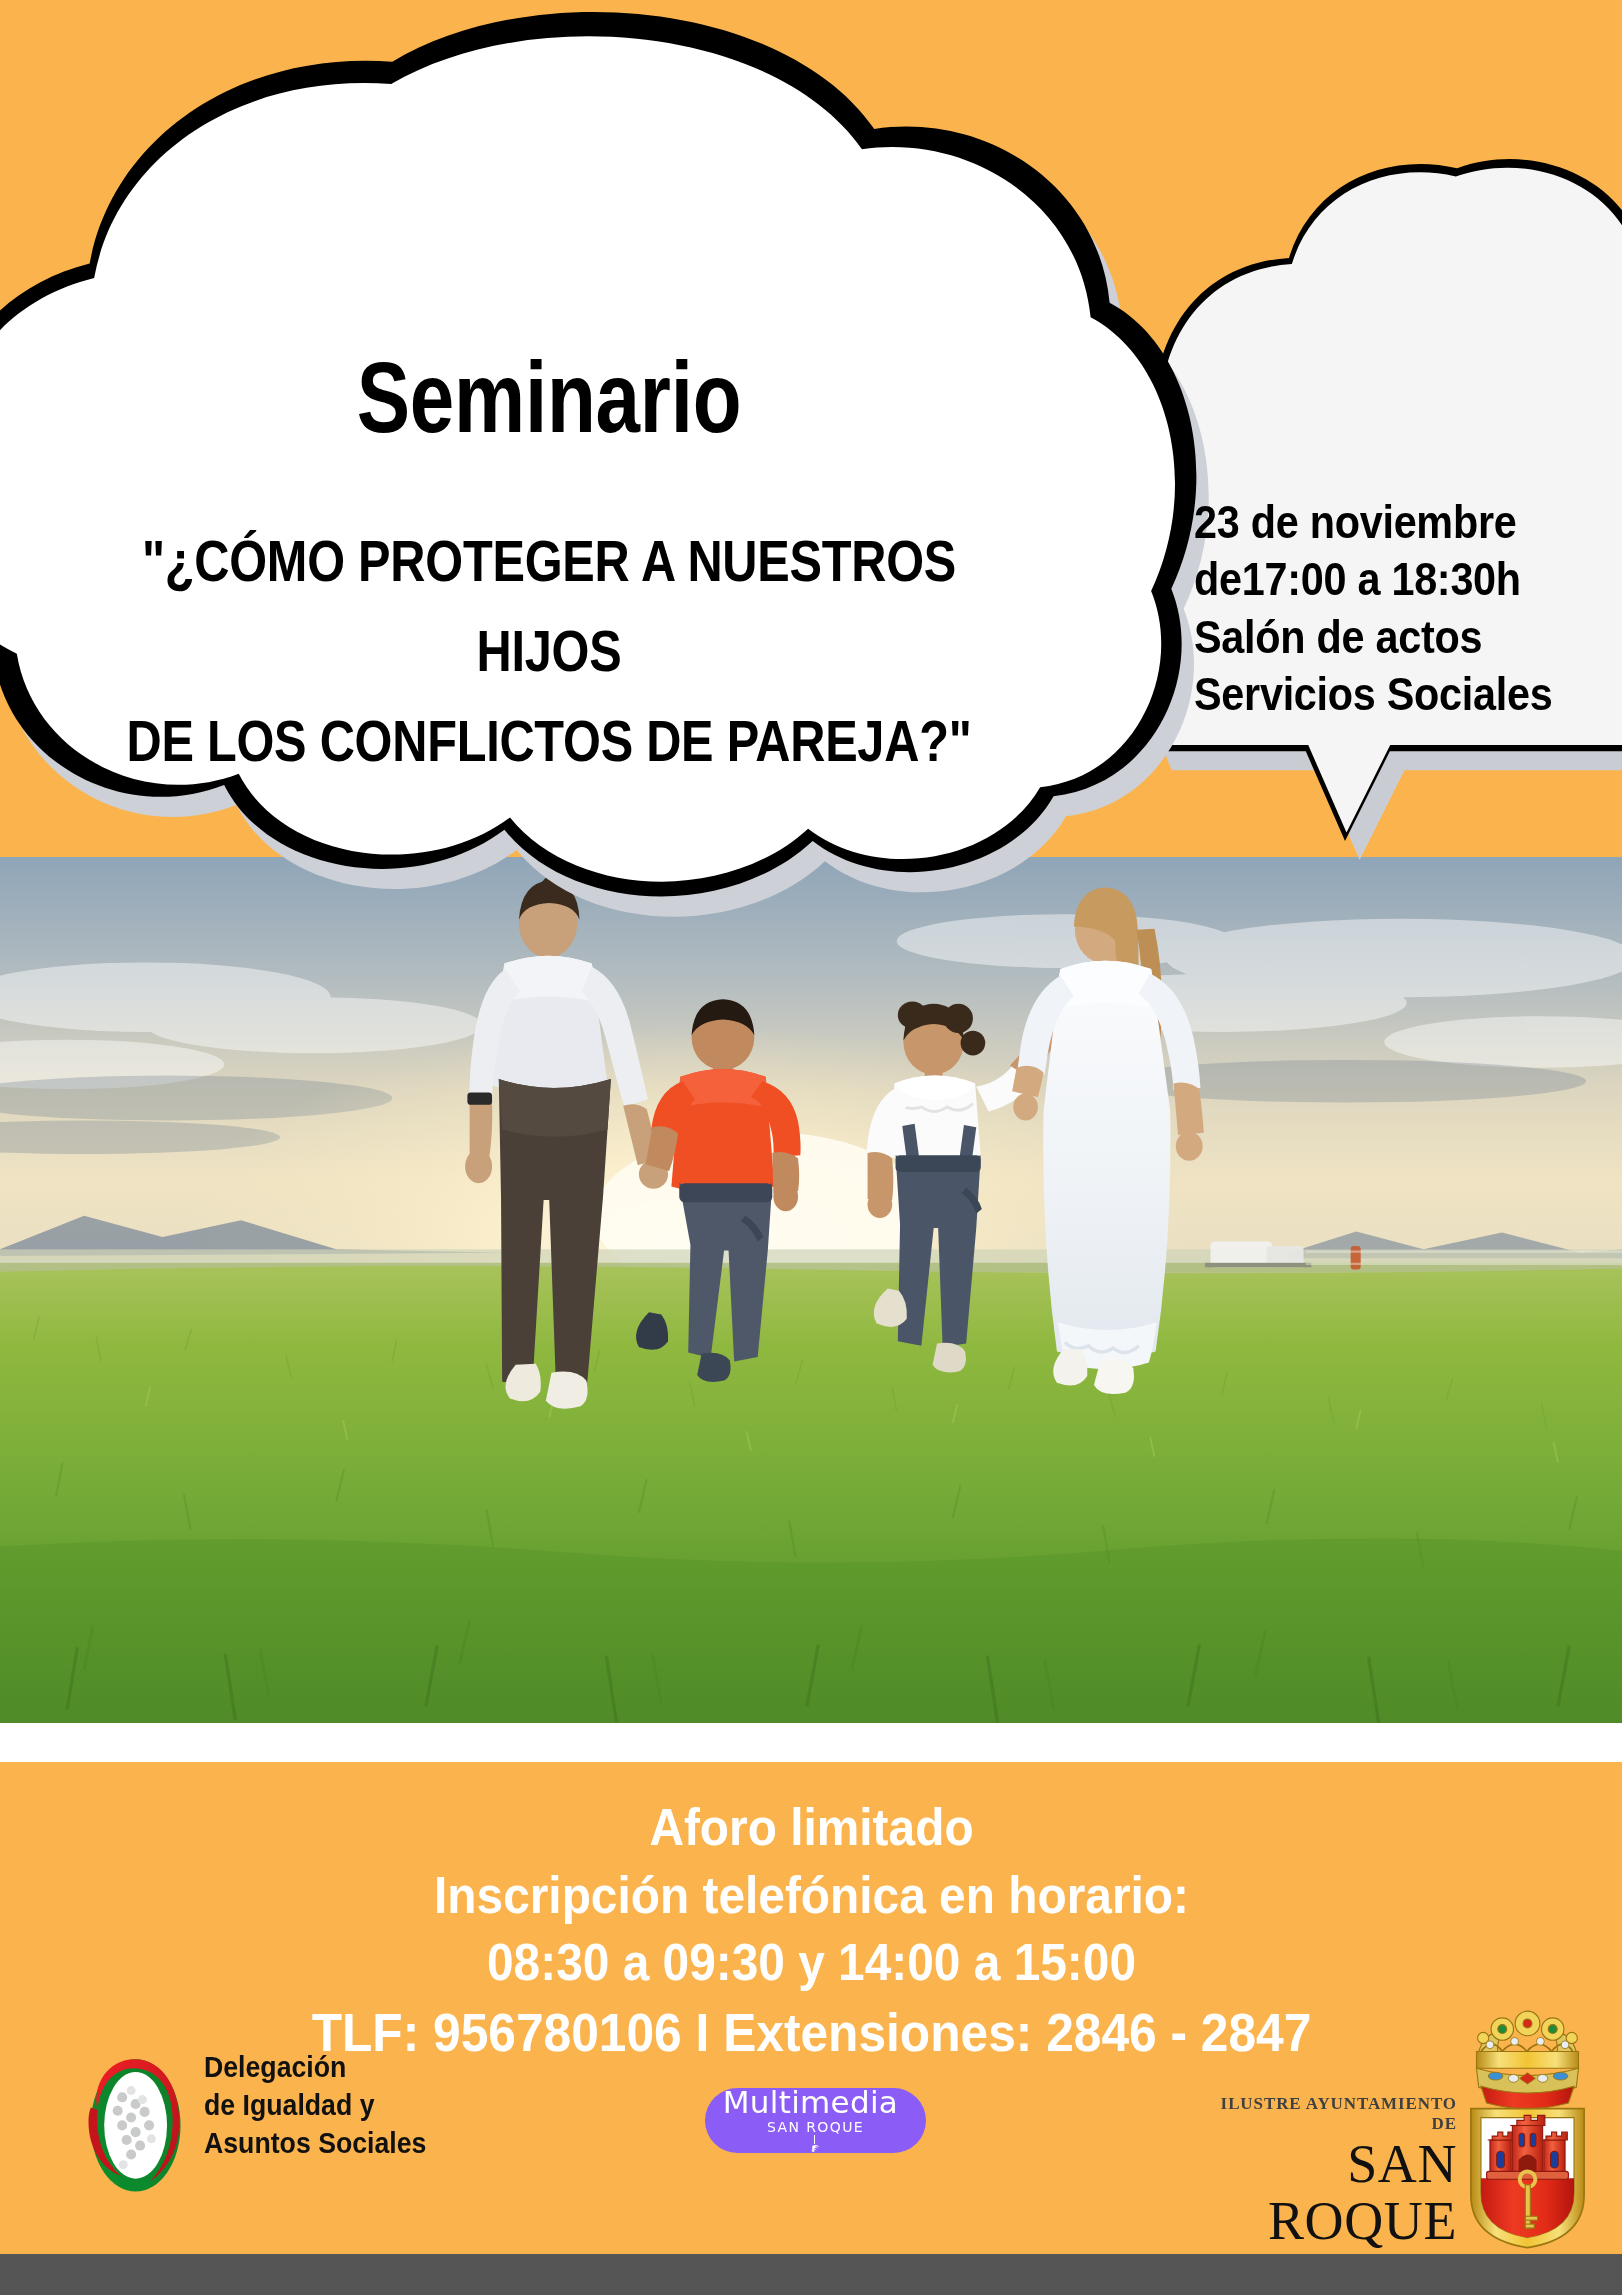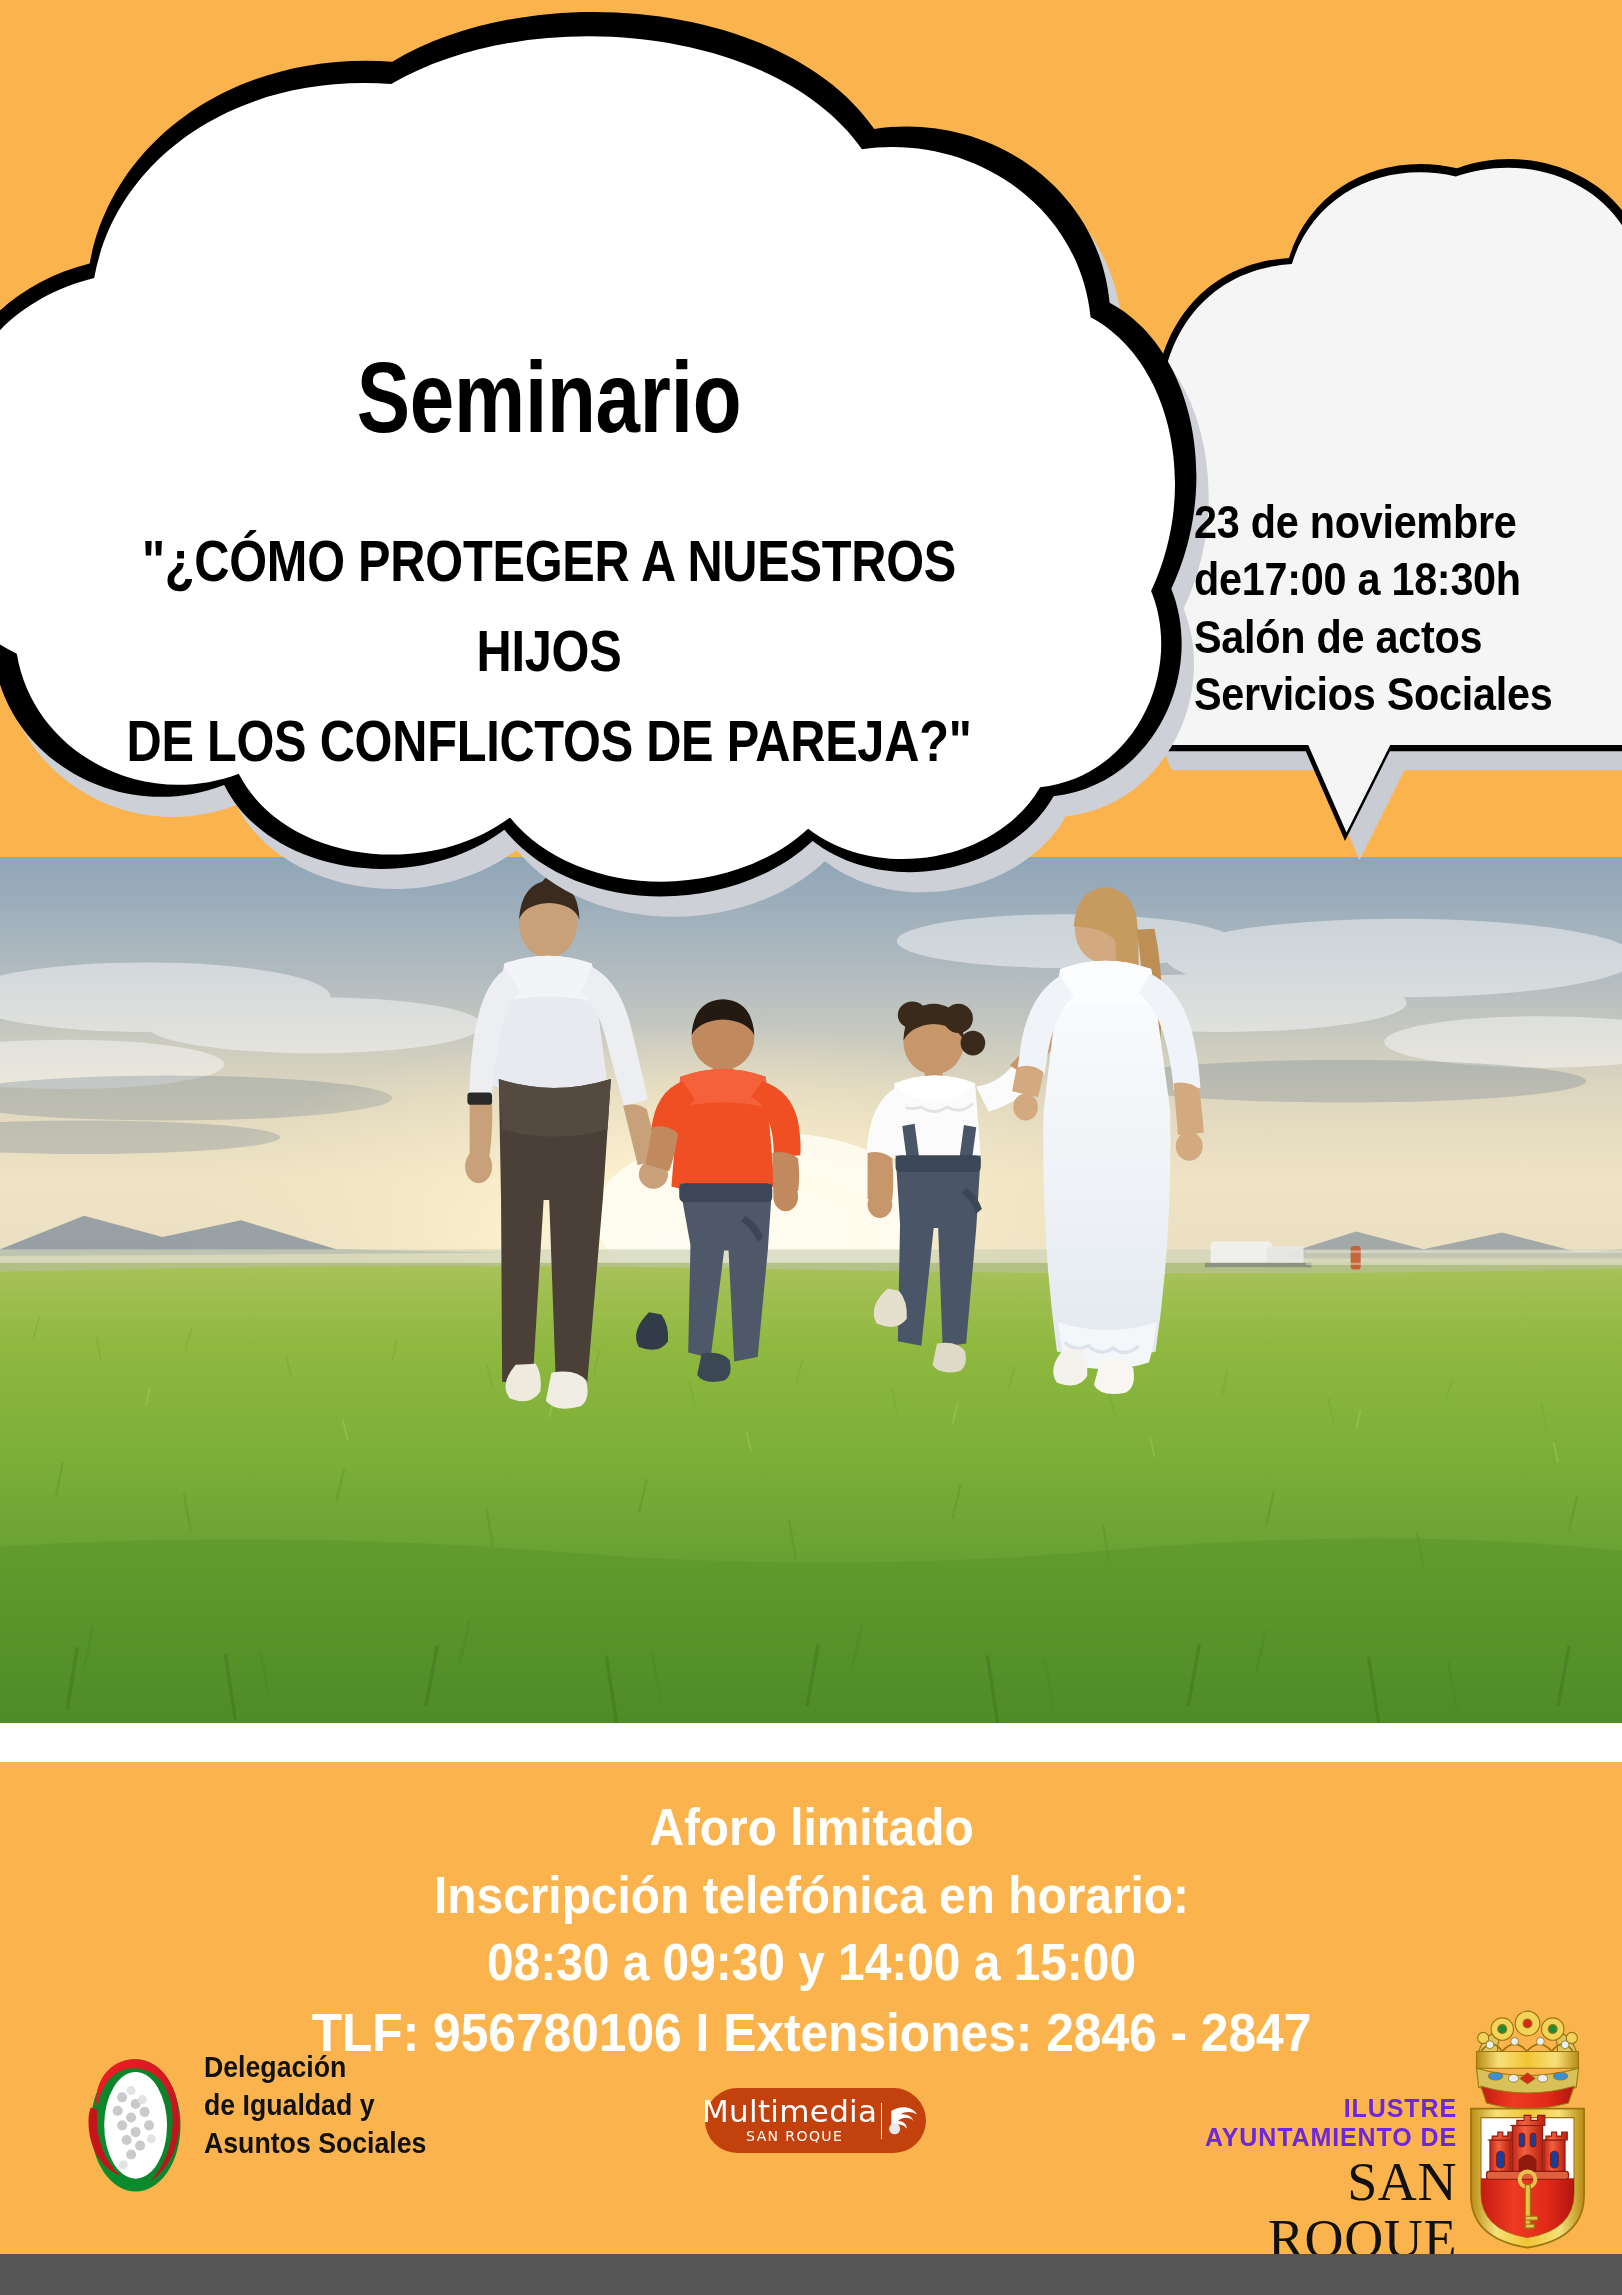--- a/index.html
+++ b/index.html
@@ -87,44 +87,44 @@
   #logo-igualdad{left:84px;top:11.2px;width:426px;height:168px;display:flex;align-items:flex-start;gap:19px;}
   #logo-igualdad .mark{width:101px;height:146px;flex:0 0 101px;}
   #logo-igualdad .txt{
     color:#111;font-weight:bold;font-size:29px;line-height:1.30;
     transform:scaleX(0.92);transform-origin:left center;white-space:nowrap;
   }
 
   
   #logo-multimedia{left:705px;top:50px;width:221px;height:65px;}
   #logo-multimedia .pill{
-    width:100%;height:100%;background:#c2410c;border-radius:32.5px;
-    display:flex;align-items:center;justify-content:center;position:relative;
+    width:100%;height:100%;background:#8b5cf6;border-radius:32.5px;
+    display:flex;align-items:center;justify-content:center;position:relative;flex-direction:column;
   }
   #logo-multimedia .mm-word{
     color:#fff;font-size:31px;font-weight:400;letter-spacing:0.3px;
     font-family:"DejaVu Sans", sans-serif;
     line-height:0.95;margin-left:-10px;
   }
   #logo-multimedia .mm-sub{
     color:#fff;font-size:14px;letter-spacing:1.4px;text-align:center;
     font-family:"DejaVu Sans", sans-serif;margin-top:1.1px;
   }
   #logo-multimedia .divider{
     width:1.7px;height:36px;background:#fff;margin:0 5.6px 0 3.4px;
   }
 
   
   #logo-sanroque{left:1205px;top:-28px;width:404px;height:258px;}
   #logo-sanroque .sr-text{
     position:absolute;left:0;top:84px;width:252px;text-align:right;
   }
   #logo-sanroque .sr-small{
-    color:#6d28d9;font-size:25px;font-weight:bold;letter-spacing:0.9px;
-    font-family:Liberation Sans, sans-serif;
+    color:#404040;font-size:17px;font-weight:bold;letter-spacing:0.9px;
+    font-family:Liberation Serif, serif;
   }
   #logo-sanroque .sr-big{
     color:#111;font-size:54px;font-weight:normal;letter-spacing:0.6px;
     font-family:"Liberation Serif", serif;line-height:1.05;margin-top:2.2px;
   }
   #logo-sanroque .crest{position:absolute;left:241px;top:0px;width:163px;height:241px;}
 </style>
 </head>
 <body>
 

